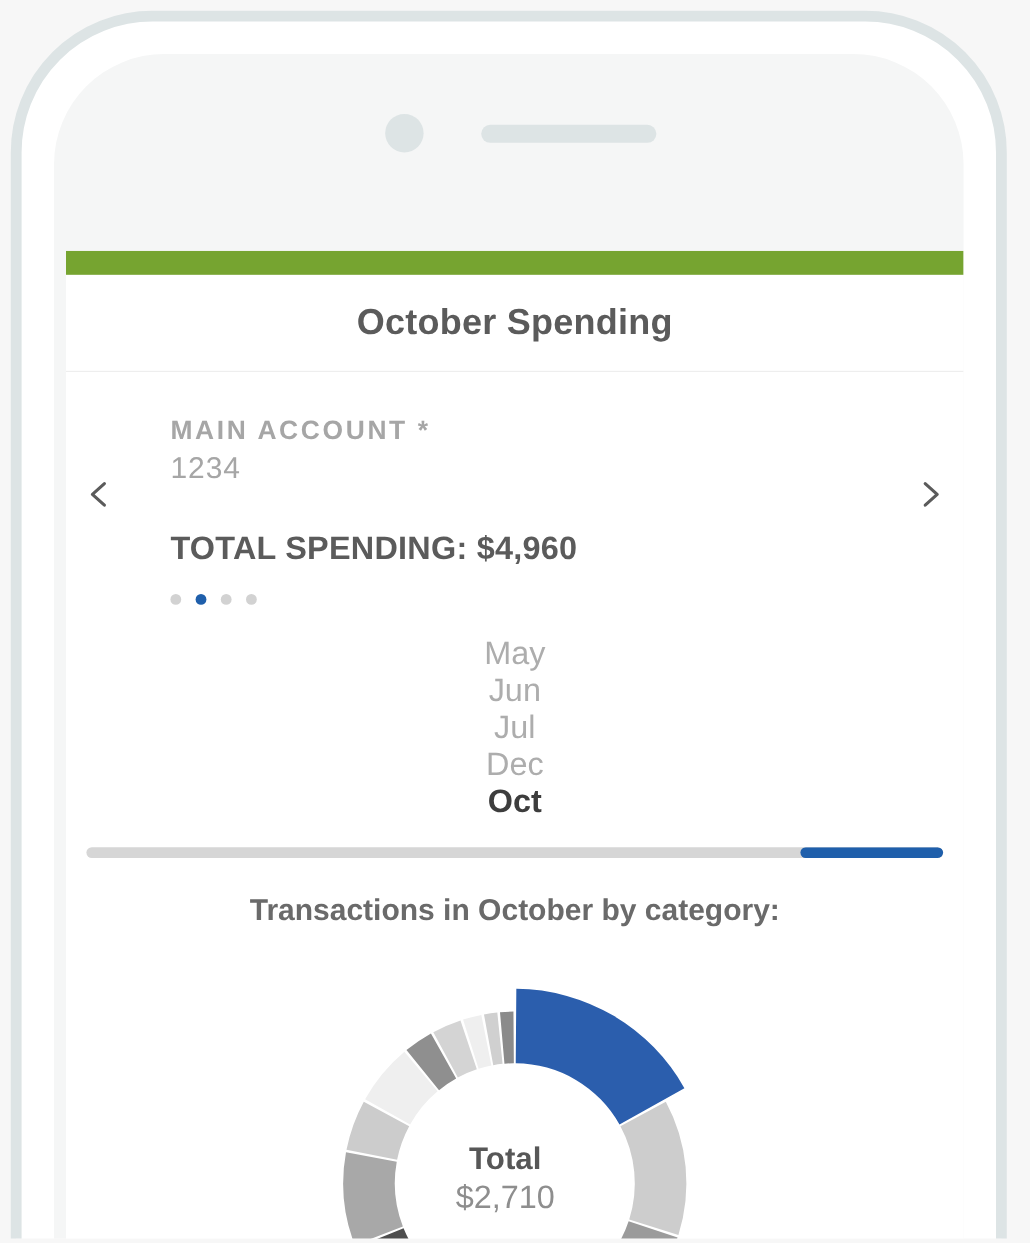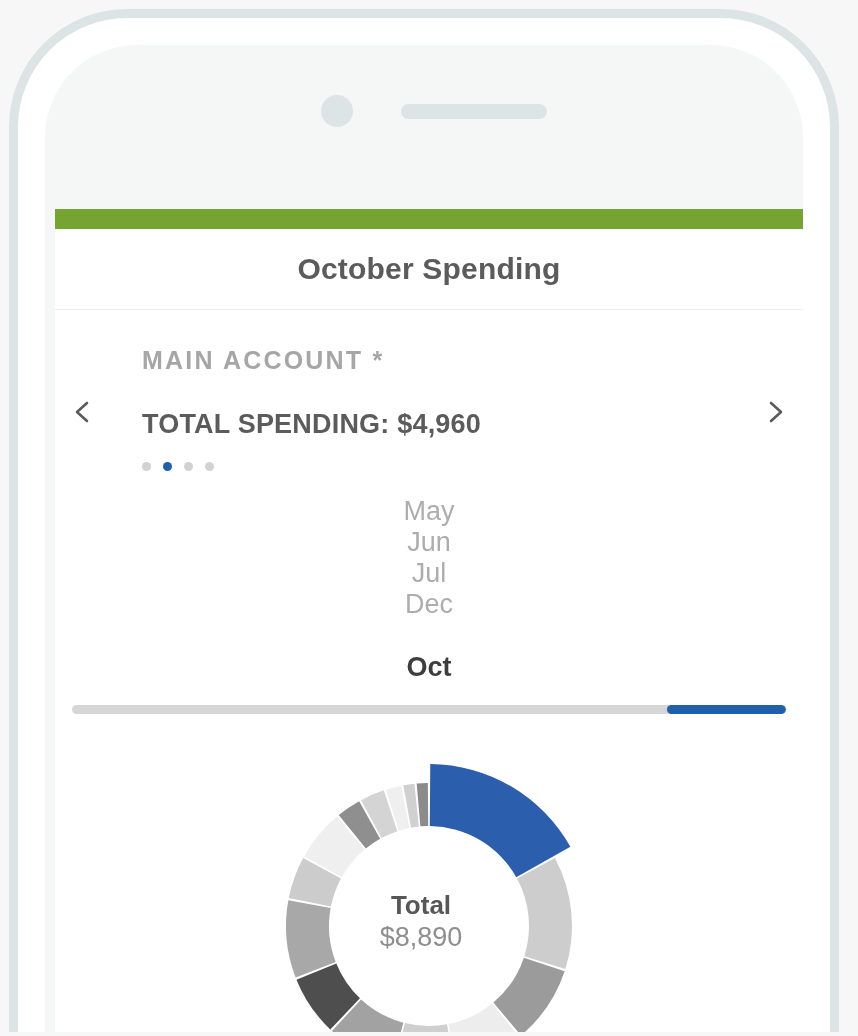--- a/index.html
+++ b/index.html
@@ -104,21 +104,21 @@
     cursor: pointer;
   }
   .chev-left { left: 14px; }
   .chev-right { right: 14px; }
   .chev svg { display: block; }
 
   .account-block {
     padding-left: 87px;
   }
   .account-name {
-    font-size: 25px;
+    font-size: 22px;
     font-weight: bold;
     color: #a6a6a6;
     letter-spacing: 2.2px;
     line-height: 1.18;
     max-width: 400px;
   }
   .account-num {
     font-size: 25px;
     font-weight: normal;
     color: #a6a6a6;
@@ -156,21 +156,20 @@
   .month {
     flex: 1;
     text-align: center;
     font-size: 27px;
     color: #adadad;
     cursor: pointer;
   }
   .month.active {
     color: #3d3d3d;
     font-weight: bold;
-    margin-top: 32px;
   }
   .month-track {
     margin: 22px 17px 0 17px;
     height: 9px;
     border-radius: 5px;
     background: #d6d6d6;
     position: relative;
     overflow: hidden;
   }
   .month-track-fill {
@@ -244,20 +243,21 @@
       </div>
 
       <div class="chev chev-right">
         <svg width="28" height="28" viewBox="0 0 28 28">
           <polyline points="10,5 20,14 10,23" fill="none" stroke="#5b5b5b" stroke-width="2.6" stroke-linecap="round" stroke-linejoin="round"></polyline>
         </svg>
       </div>
 
       <div class="account-block">
         <div class="account-name">MAIN ACCOUNT *</div>
+        <div class="account-num">1234</div>
         <div class="total-spending">TOTAL SPENDING: $4,960</div>
       </div>
 
       <div class="dots" id="carousel-dots">
           <div class="dot"></div>
           <div class="dot active" style="background: rgb(31, 95, 171);"></div>
           <div class="dot"></div>
           <div class="dot"></div>
         </div>
     </div>
@@ -266,20 +266,21 @@
         <div class="month">May</div>
         <div class="month">Jun</div>
         <div class="month">Jul</div>
         <div class="month">Dec</div>
         <div class="month active">Oct</div>
       </div>
     <div class="month-track">
       <div class="month-track-fill" id="month-fill" style="background: rgb(31, 95, 171); width: 16.6667%;"></div>
     </div>
 
+    <div class="chart-caption">Transactions in October by category:</div>
 
     <div class="donut-wrap">
       <svg id="donut-svg" width="360" height="360" viewBox="0 0 360 360">
           <path d="M 181.27233194397124 18.004996461544067 A 162 162 0 0 1 321.34435314579315 100.84335887749332 L 267.2496007072797 131.1378758503045 A 100 100 0 0 0 180.78539008887114 80.00308423552103 Z" fill="#2b5ead"></path>
           <path d="M 305.84905165563185 112.09553624850498 A 143 143 0 0 1 316.3439466416172 223.1199282720629 L 275.3454172319001 210.15379599444958 A 100 100 0 0 0 268.0063298291132 132.51436101294055 Z" fill="#cdcdcd"></path>
           <path d="M 315.64982783144717 225.25620630696682 A 143 143 0 0 1 272.0141886569304 289.4640995295116 L 244.3455864733779 256.5483213493088 A 100 100 0 0 0 274.86001946255044 211.6476967181586 Z" fill="#9b9b9b"></path>
           <path d="M 270.28344974926097 290.89589127362956 A 143 143 0 0 1 207.89791604830634 320.25229509766194 L 199.50903220161283 278.078528040323 A 100 100 0 0 0 243.13527954493776 257.54957431722346 Z" fill="#ededed"></path>
           <path d="M 205.69148704882653 320.67319393978363 A 143 143 0 0 1 145.52626630087545 318.78242570600156 L 155.89249391669614 277.05064734685425 A 100 100 0 0 0 197.96607485931924 278.3728628949536 Z" fill="#cfcfcf"></path>
           <path d="M 143.35061964198144 318.2238145884178 A 143 143 0 0 1 82.93149338878928 285.00811884930295 L 112.11992544670579 253.4322509435685 A 100 100 0 0 0 154.37106268670033 276.66001020169074 Z" fill="#a2a2a2"></path>
           <path d="M 81.29407264647548 283.47047842394824 A 143 143 0 0 1 47.459506823462675 233.68442668521539 L 87.31434043598789 217.54155712252825 A 100 100 0 0 0 110.97487597655628 252.35697791884493 Z" fill="#4e4e4e"></path>
@@ -287,18 +288,18 @@
           <path d="M 39.74770490233806 152.10208395169357 A 143 143 0 0 1 54.150948344368175 112.0955362485049 L 91.99367017088684 132.51436101294047 A 100 100 0 0 0 81.92147195967696 160.49096779838712 Z" fill="#cccccc"></path>
           <path d="M 55.23307098859006 110.12716246593537 A 143 143 0 0 1 87.98581134306968 70.53590047048833 L 115.65441352662215 103.45167865069115 A 100 100 0 0 0 92.75039929272032 131.13787585030445 Z" fill="#efefef"></path>
           <path d="M 89.71655025073905 69.10410872637043 A 143 143 0 0 1 110.1271624659355 55.23307098858997 L 131.13787585030454 92.75039929272026 A 100 100 0 0 0 116.86472045506227 102.45042568277653 Z" fill="#8f8f8f"></path>
           <path d="M 112.09553624850503 54.1509483443681 A 143 143 0 0 1 134.74379369303335 44.350172168552774 L 148.3523032818415 85.13998053744949 A 100 100 0 0 0 132.51436101294058 91.99367017088679 Z" fill="#d4d4d4"></path>
           <path d="M 136.88007172793715 43.65605335838282 A 143 143 0 0 1 152.10208395169386 39.747704902338 L 160.49096779838732 81.92147195967692 A 100 100 0 0 0 149.84620400555045 84.65458276809987 Z" fill="#efefef"></path>
           <path d="M 154.30851295117353 39.32680606021637 A 143 143 0 0 1 165.42480282130796 37.7447237280731 L 169.80755442049508 80.52078582382734 A 100 100 0 0 0 162.0339251406808 81.6271371050464 Z" fill="#d0d0d0"></path>
           <path d="M 167.66104969089693 37.533336161509396 A 143 143 0 0 1 178.87689217291432 37.004410456795085 L 179.2146099111289 80.00308423552103 A 100 100 0 0 0 171.37136342020764 80.37296235070588 Z" fill="#8b8b8b"></path>
         </svg>
       <div class="donut-center">
         <div class="donut-total-label">Total</div>
-        <div class="donut-total-value">$8,890</div>
+        <div class="donut-total-value">$2,710</div>
       </div>
     </div>
 
   </div>
 </div>
 
 </body></html>

